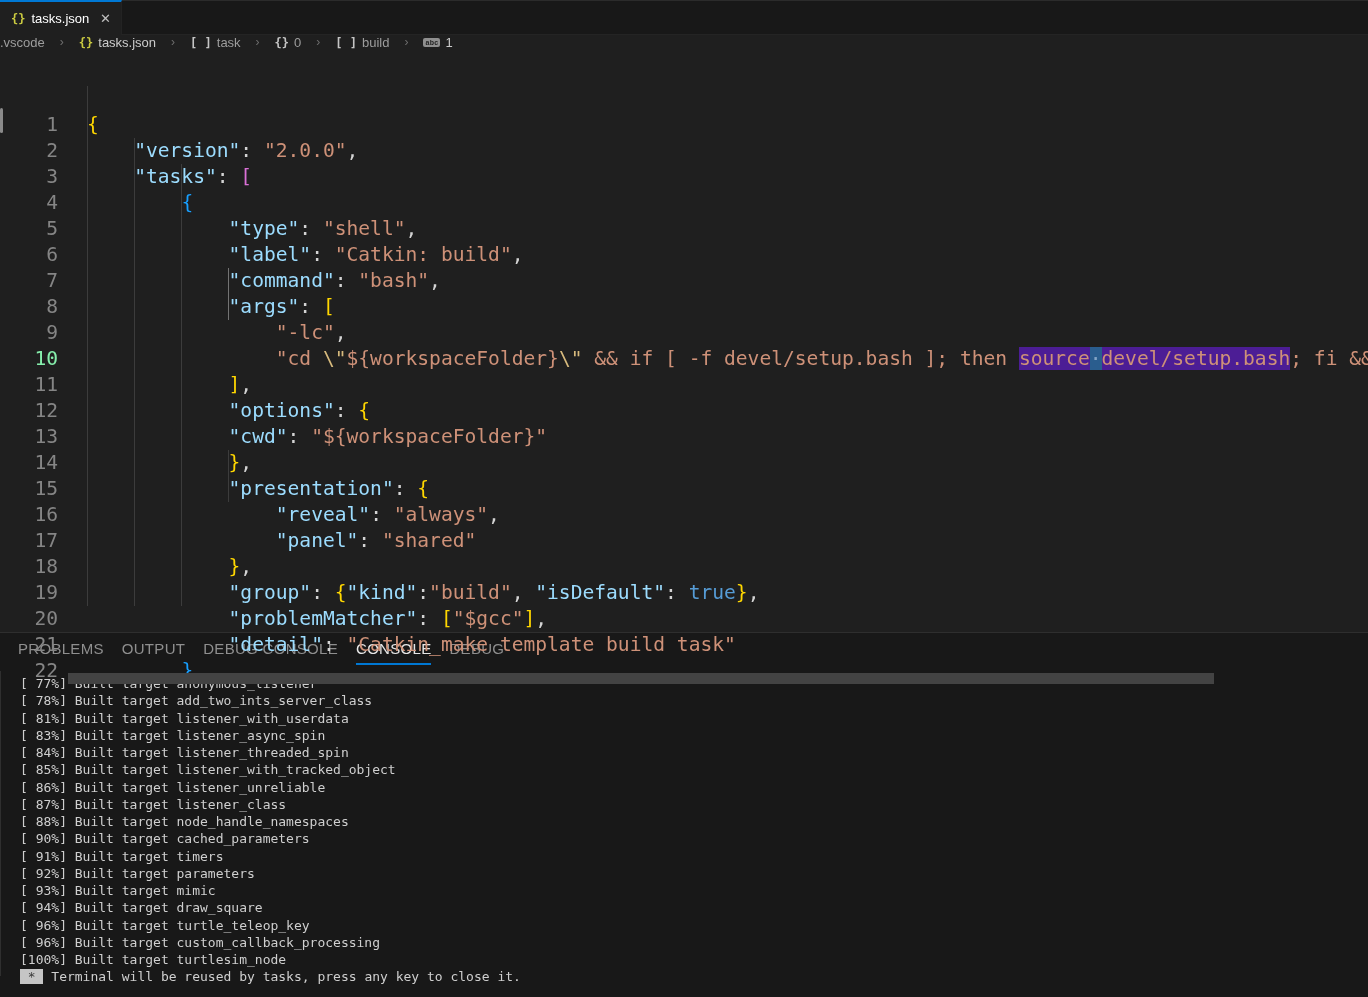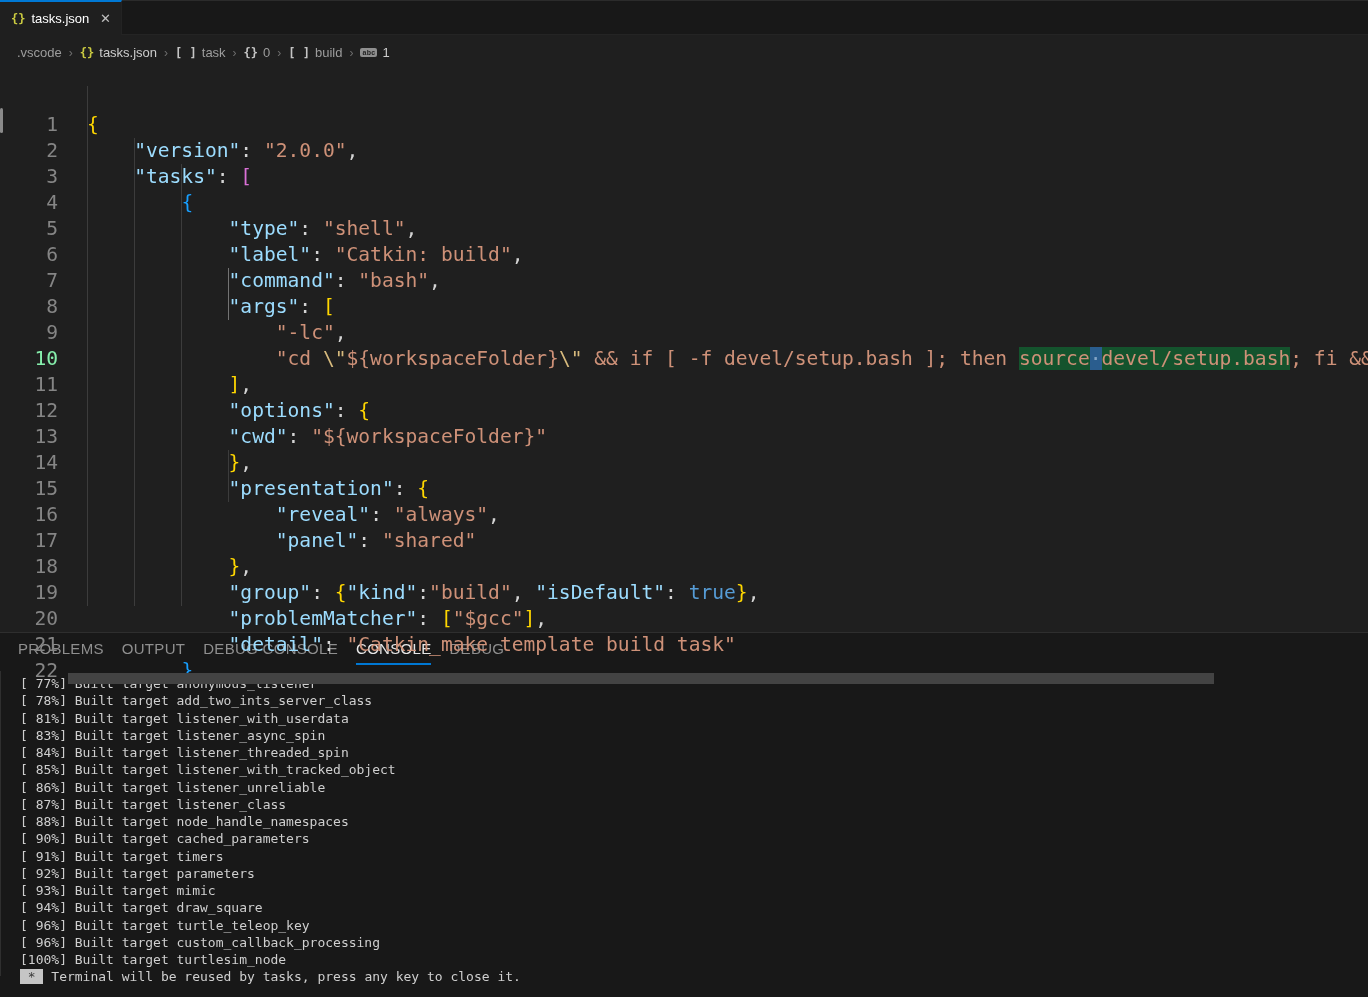--- a/index.html
+++ b/index.html
@@ -11,21 +11,21 @@
   .tabbar::before { content:''; position:absolute; left:0; right:0; top:0; height:1px; background:#2b2b2b; }
   .tabbar::after  { content:''; position:absolute; left:0; right:0; bottom:0; height:1px; background:#242424; }
   .tab { position:relative; z-index:1; width:122px; height:35px; background:#1f1f1f;
          border-top:2px solid #0078d4; border-right:1px solid #232323;
          display:flex; align-items:center; padding:0 8px 0 11px; }
   .tab-icon { color:#cbcb41; font-family:"DejaVu Sans Mono",monospace; font-size:12px; font-weight:bold; margin-right:6px; }
   .tab-label { color:#ffffff; font-size:13px; }
   .tab-close { color:#c0c0c0; font-size:13px; margin-left:auto; padding:0 2px; }
 
   
-  .breadcrumb { height:25px; display:flex; align-items:flex-end; padding-left:17px; font-size:13px; }
+  .breadcrumb { height:25px; display:flex; align-items:flex-start; font-size:13px;gap:8px; }
   .crumb { display:flex; align-items:center; color:#9d9d9d; }
   .crumb.bright { color:#cccccc; }
   .crumb-sep { color:#6e6e6e; font-size:12px; margin:0 7px; }
   .ci { font-family:"DejaVu Sans Mono",monospace; font-size:12px; font-weight:bold; color:#c5c5c5; margin-right:5px; }
   .ci.file { color:#cbcb41; }
   .ci.abc { font-family:"Liberation Sans",sans-serif; background:#8f8f8f; color:#1f1f1f; border-radius:2px;
             font-size:7px; font-weight:bold; padding:1px 2px; letter-spacing:.3px; }
 
   
   .editor { position:relative; height:572px;
@@ -35,21 +35,21 @@
   .ln.active { color:#86efac; }
   .lc { padding-left:29px; }
   .p  { color:#d4d4d4; }
   .k  { color:#9cdcfe; }
   .s  { color:#ce9178; }
   .e  { color:#d7ba7d; }
   .t  { color:#569cd6;margin-top:45px; }
   .b1 { color:#ffd700; }
   .b2 { color:#da70d6; }
   .b3 { color:#179fff; }
-  .sel   { background:#14532d; color:#ce9178; }
+  .sel   { background:#4c1d95; color:#ce9178; }
   .selws { background:#2a5d8e; color:#84a5c6; }
   .guide { position:absolute; width:1px; background:#3c3c3c; z-index:0; }
   .guide.active { background:#737373; }
   .left-sliver { position:absolute; left:0; top:48px; width:3px; height:25px; background:#8a8a8a; border-radius:2px; }
   .hscroll { position:absolute; left:68px; right:0; top:561px; height:11px; z-index:2; }
   .hthumb { width:1146px; height:11px; background:#434343; }
 
   
   .panel { position:absolute; left:0; right:0; top:632px; bottom:0; background:#181818; border-top:1px solid #2e2e2e; }
   .panel-tabs { height:32px; display:flex; align-items:stretch; padding-left:18px; }

